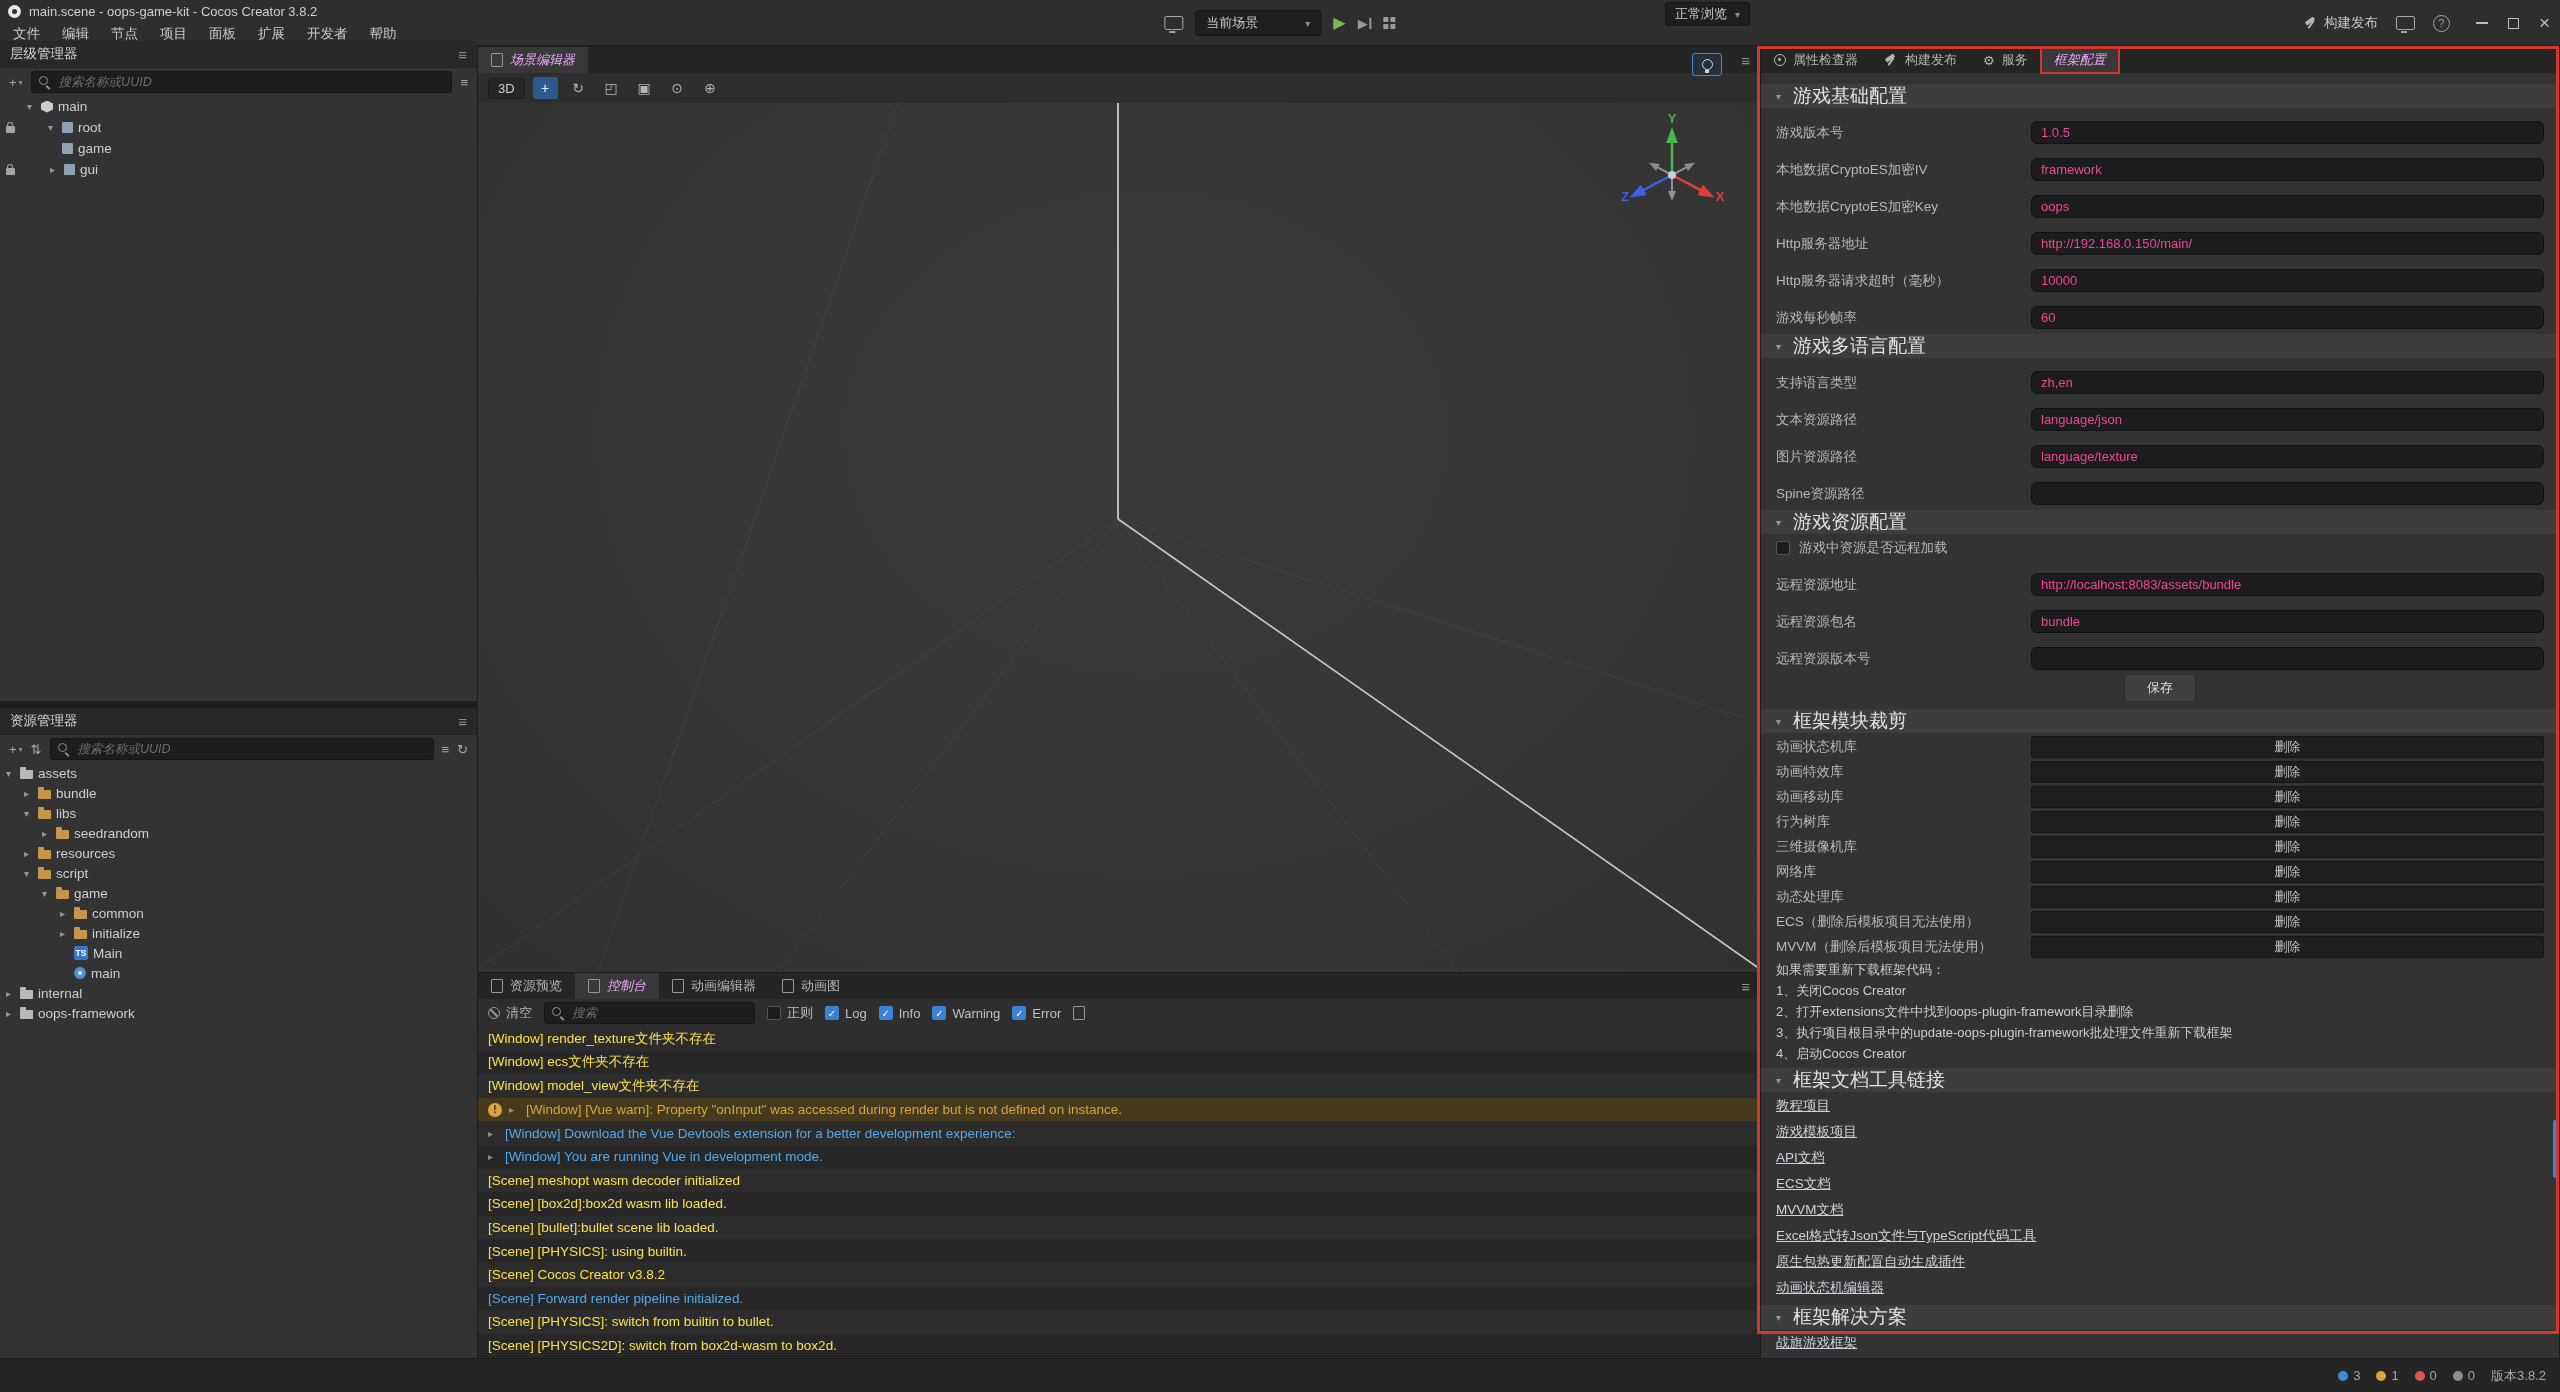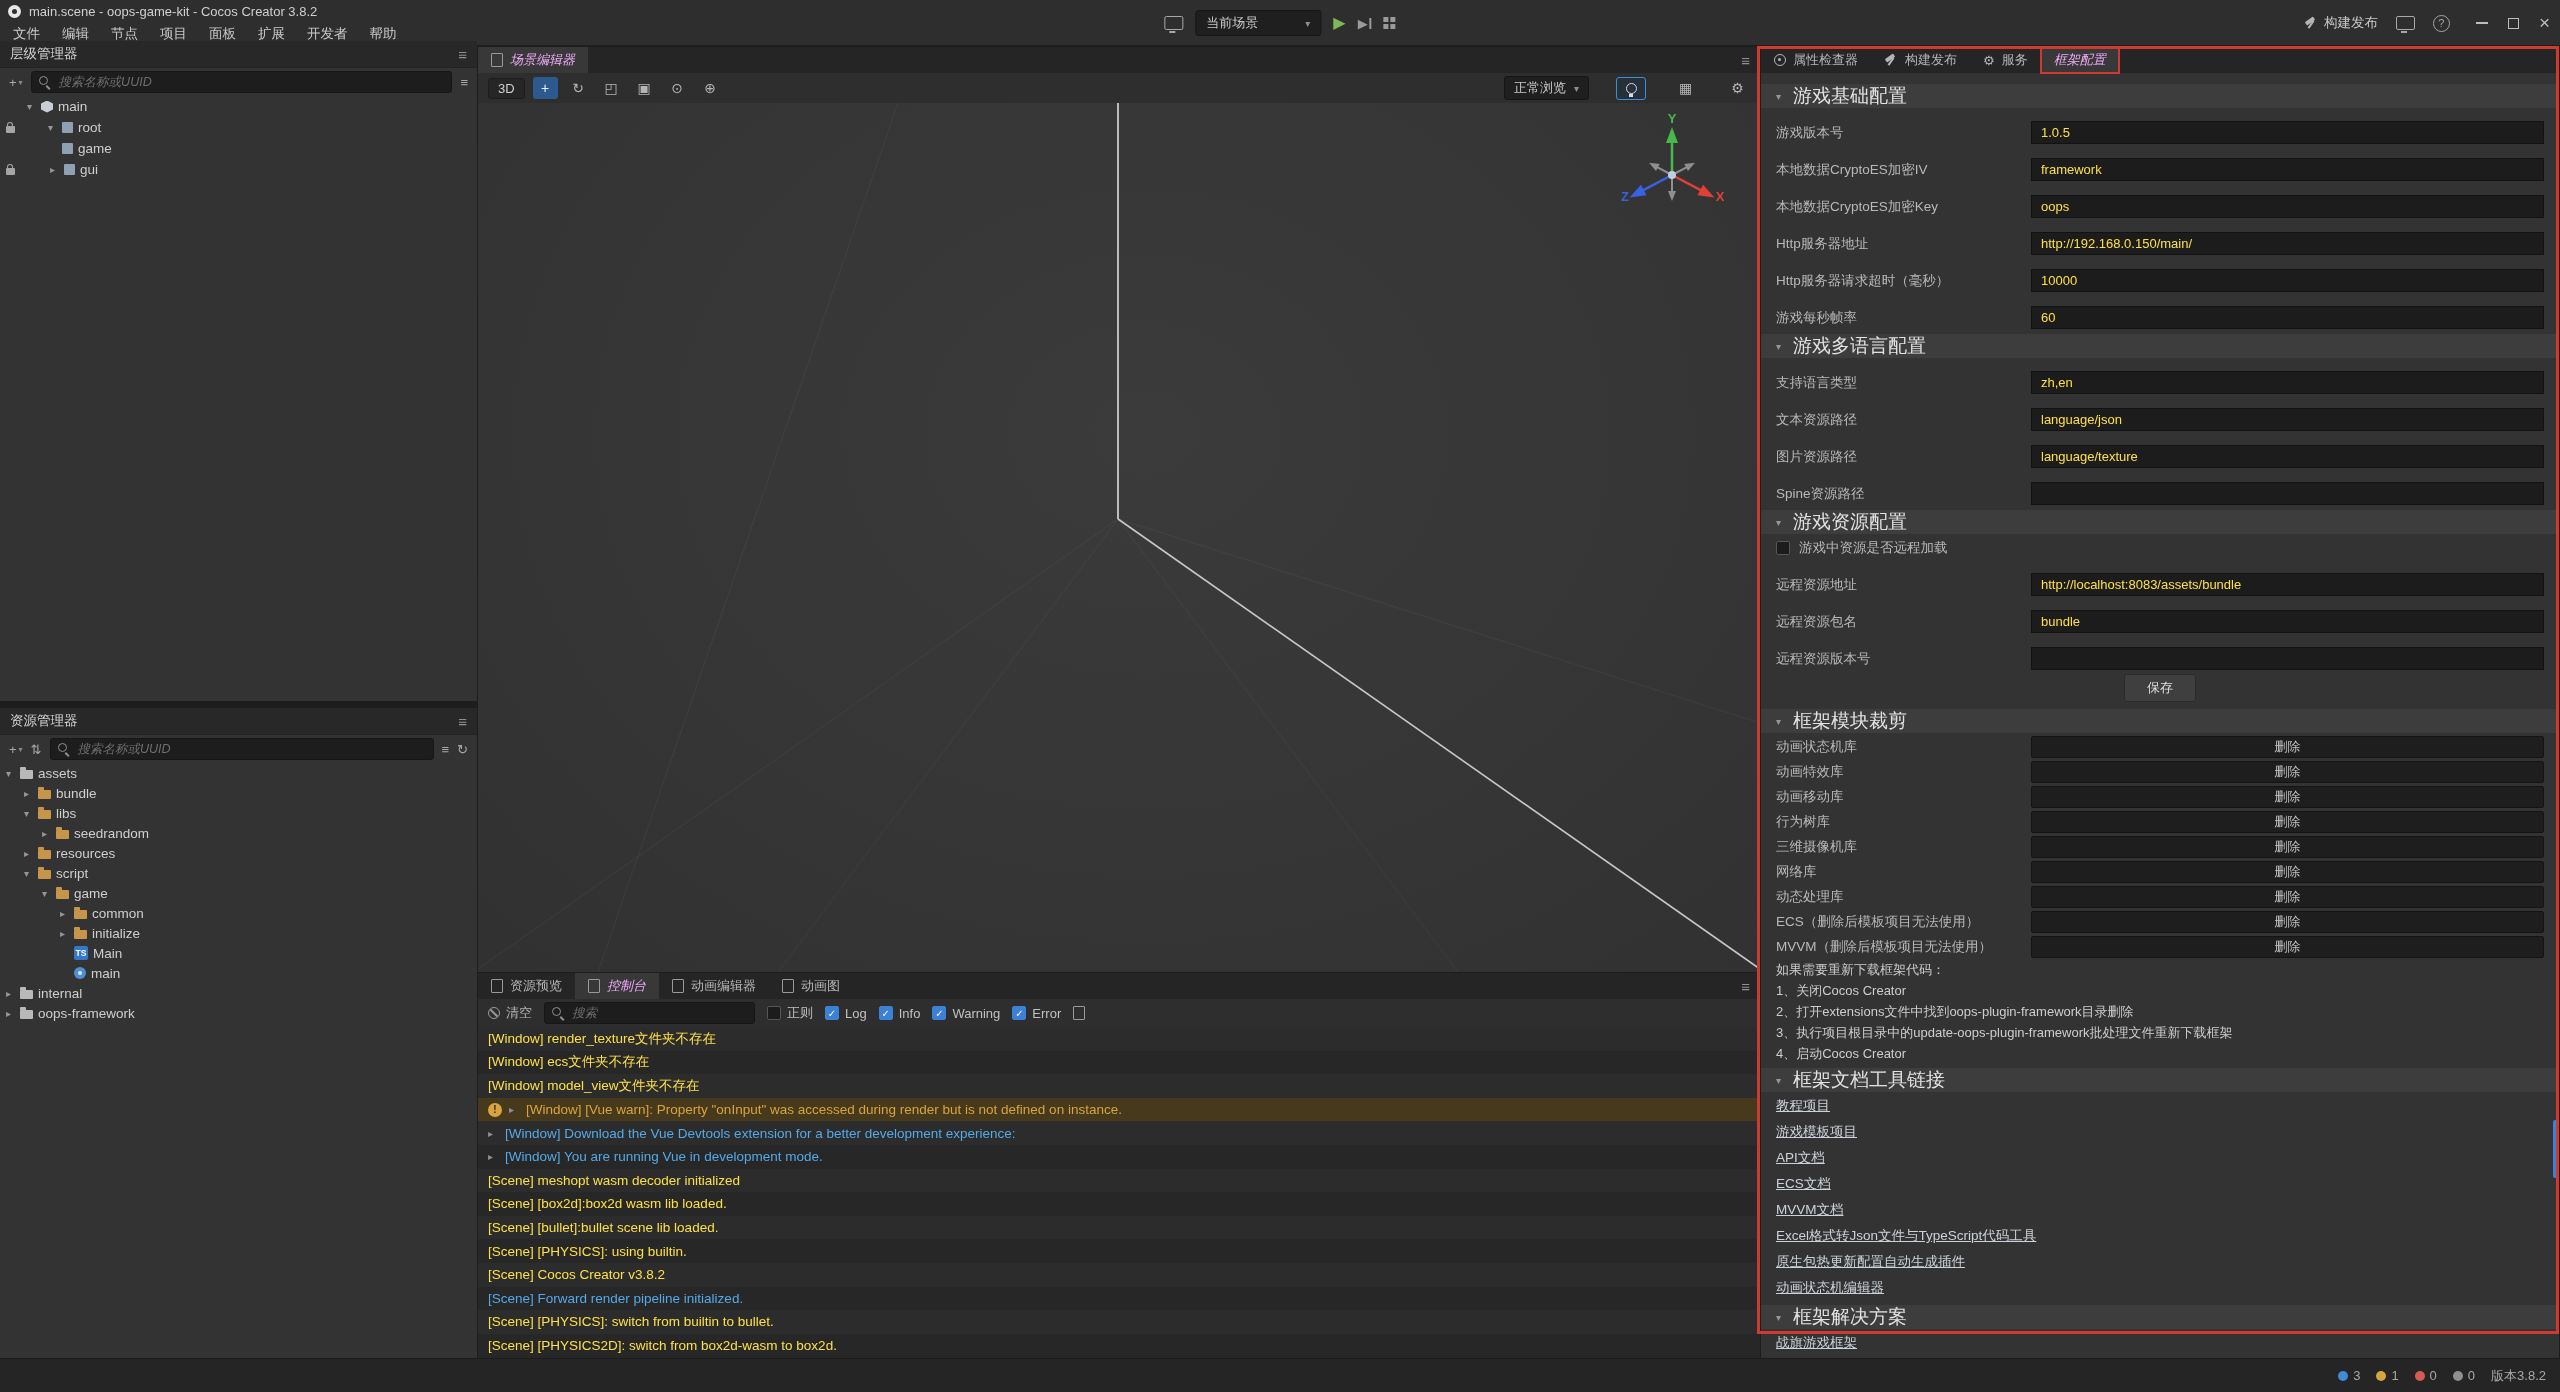--- a/index.html
+++ b/index.html
@@ -70,21 +70,21 @@
   
   .tabstrip{height:26px;background:#252525;display:flex;align-items:center;}
   .strip-tab{height:100%;display:flex;align-items:center;gap:7px;padding:0 13px;font-size:13px;color:#b5b5b5;box-sizing:border-box;}
   .strip-tab.active{background:#383838;color:#f0abfc;font-style:italic;}
   .strip-right{margin-left:auto;padding-right:10px;color:#909090;font-size:15px;}
   .mini-doc{width:10px;height:12px;border:1px solid #999;border-radius:1px;flex:none;}
   .scene-toolbar{height:30px;background:#2e2e2e;display:flex;align-items:center;padding:0 10px;gap:8px;border-bottom:1px solid #222;}
   .mode-3d{font-size:13px;color:#cfcfcf;padding:2px 9px;background:#262626;border:1px solid #1d1d1d;border-radius:3px;}
   .tool-btn{width:25px;height:22px;display:flex;align-items:center;justify-content:center;color:#b5b5b5;font-size:14px;border-radius:3px;}
   .tool-btn.active{background:#2d5a8e;color:#e9f2fb;}
-  .scene-tb-right{margin-left:auto;display:flex;align-items:center;gap:27px;}
+  .scene-tb-right{margin-left:auto;display:flex;align-items:center;gap:27px;flex-direction:column;}
   .view-dd{display:flex;align-items:center;gap:8px;background:#1f1f1f;border:1px solid #151515;border-radius:3px;padding:2px 9px;font-size:13px;color:#c8c8c8;}
   .bulb-btn{width:28px;height:21px;border:1px solid #3f8cd6;border-radius:3px;display:flex;align-items:center;justify-content:center;background:#26303a;}
   .bulb{width:9px;height:9px;border-radius:50%;border:1.5px solid #d9d9d9;position:relative;}
   .bulb::after{content:"";position:absolute;left:2px;bottom:-4px;width:4px;height:3px;background:#d9d9d9;}
   .viewport{position:absolute;left:0;right:0;top:56px;bottom:0;background:radial-gradient(ellipse at 52% 38%,#3b3b3b 0%,#343434 70%,#313131 100%);overflow:hidden;}
   .axes{position:absolute;left:0;top:0;}
   .gizmo{position:absolute;top:8px;right:26px;}
   
   .console-toolbar{height:28px;background:#2e2e2e;display:flex;align-items:center;gap:12px;padding:0 10px;border-bottom:1px solid #222;}
   .clear-btn{display:flex;gap:6px;align-items:center;color:#b5b5b5;font-size:13px;}
@@ -106,21 +106,21 @@
   .log-text{white-space:nowrap;overflow:hidden;text-overflow:ellipsis;}
   
   .insp-body{position:absolute;left:0;right:0;top:26px;bottom:0;overflow:hidden;padding-top:8px;}
   .tab-ico-circle{width:12px;height:12px;border:1.5px solid currentColor;border-radius:50%;position:relative;box-sizing:border-box;flex:none;}
   .tab-ico-circle::after{content:"";position:absolute;left:3px;top:3px;width:3px;height:3px;border-radius:50%;background:currentColor;}
   .gear-glyph{font-size:13px;}
   .section-head{height:24px;background:#3d3d3d;display:flex;align-items:center;gap:8px;padding:0 11px;margin:3px 0 1px 0;}
   .sec-title{font-size:19px;color:#e2e2e2;}
   .f-row{display:flex;align-items:center;height:25px;margin-top:12px;}
   .f-label{width:270px;flex:none;padding-left:15px;font-size:13.5px;color:#b8b8b8;white-space:nowrap;overflow:hidden;box-sizing:border-box;}
-  .f-input{flex:1;margin-right:15px;height:21px;background:#1c1c1c;border:1px solid #121212;border-radius:0;color:#fde047;font-size:13px;padding:0 9px;font-family:inherit;outline:none;min-width:0;}
+  .f-input{flex:1;margin-right:15px;height:21px;background:#1c1c1c;border:1px solid #121212;border-radius:6px;color:#ec4899;font-size:13px;padding:0 9px;font-family:inherit;outline:none;min-width:0;}
   .chk-row{display:flex;align-items:center;height:25px;padding-left:15px;gap:9px;}
   .chk{width:14px;height:14px;background:#1c1c1c;border:1px solid #565656;border-radius:2px;box-sizing:border-box;flex:none;}
   .chk-label{font-size:13.5px;color:#b8b8b8;}
   .save-row{height:34px;display:flex;align-items:center;justify-content:center;}
   .save-btn{background:#3f3f3f;border:1px solid #292929;color:#dedede;font-size:13px;padding:4px 22px;border-radius:3px;font-family:inherit;}
   .mod-row{display:flex;align-items:center;height:25px;}
   .mod-btn{flex:1;margin-right:15px;height:20px;background:#1e1e1e;border:1px solid #141414;border-radius:2px;color:#c2c2c2;font-size:13px;display:flex;align-items:center;justify-content:center;}
   .note{height:21px;line-height:21px;padding-left:15px;font-size:13px;color:#cdcdcd;white-space:nowrap;overflow:hidden;}
   .link-row{height:26px;display:flex;align-items:center;padding-left:15px;}
   .link{font-size:13.5px;color:#ccd2da;text-decoration:underline;}

